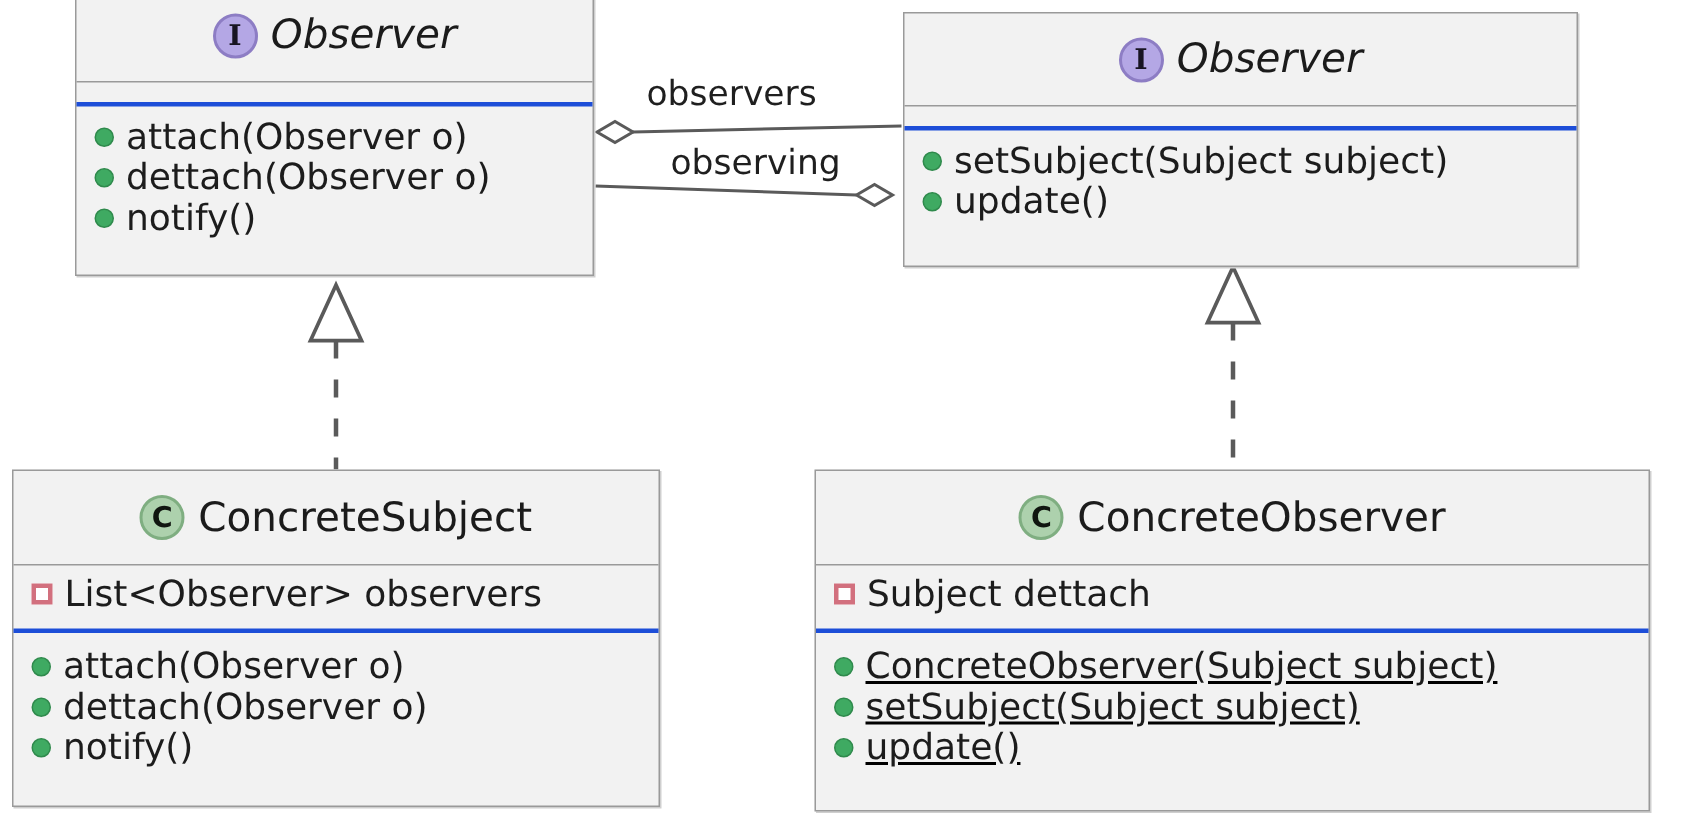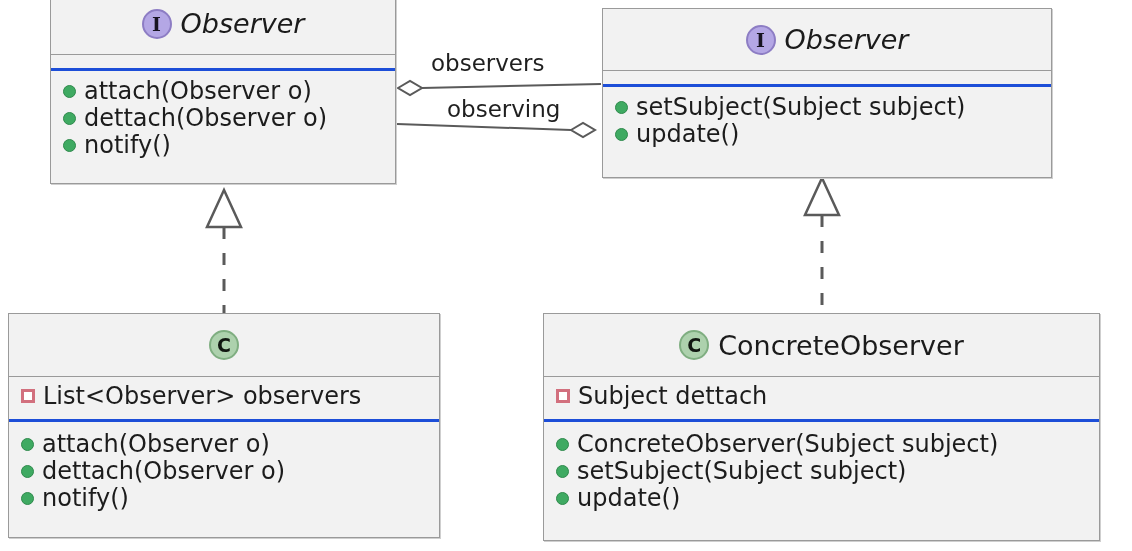--- a/index.html
+++ b/index.html
@@ -190,20 +190,21 @@
       <div class="member">
         <span class="vis-dot"></span>
         <span>update()</span>
       </div>
     </div>
   </div>
 
   <div class="uml-box" style="left:8px; top:313px; width:432px; height:225px;">
     <div class="compartment comp-header" style="height:63px;">
       <span class="icon-circle icon-class">C</span>
+      <span class="type-name">ConcreteSubject</span>
     </div>
     <div class="compartment comp-body" style="height:45px; padding:6px 0 0 12px;">
       <div class="member">
         <span class="vis-square"></span>
         <span>List&lt;Observer&gt; observers</span>
       </div>
     </div>
     <div class="compartment comp-last" style="height:117px; padding:9px 0 0 12px;">
       <div class="member">
         <span class="vis-dot"></span>
@@ -224,21 +225,21 @@
     <div class="compartment comp-header" style="height:63px;">
       <span class="icon-circle icon-class">C</span>
       <span class="type-name">ConcreteObserver</span>
     </div>
     <div class="compartment comp-body" style="height:45px; padding:6px 0 0 12px;">
       <div class="member">
         <span class="vis-square"></span>
         <span>Subject dettach</span>
       </div>
     </div>
-    <div class="compartment comp-last" style="height:120px; padding:9px 0 0 12px;">
+    <div class="compartment comp-last" style="height:120px; padding:9px 0 0 12px;text-decoration:underline;">
       <div class="member">
         <span class="vis-dot"></span>
         <span>ConcreteObserver(Subject subject)</span>
       </div>
       <div class="member">
         <span class="vis-dot"></span>
         <span>setSubject(Subject subject)</span>
       </div>
       <div class="member">
         <span class="vis-dot"></span>

